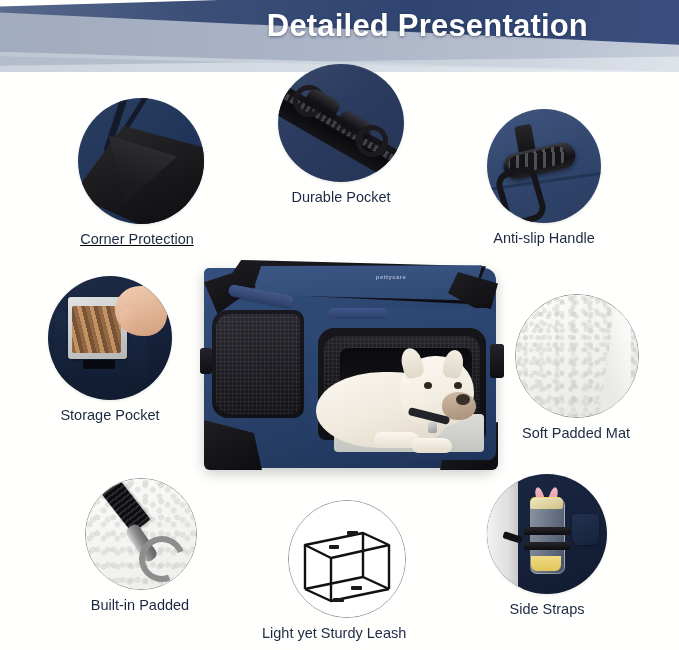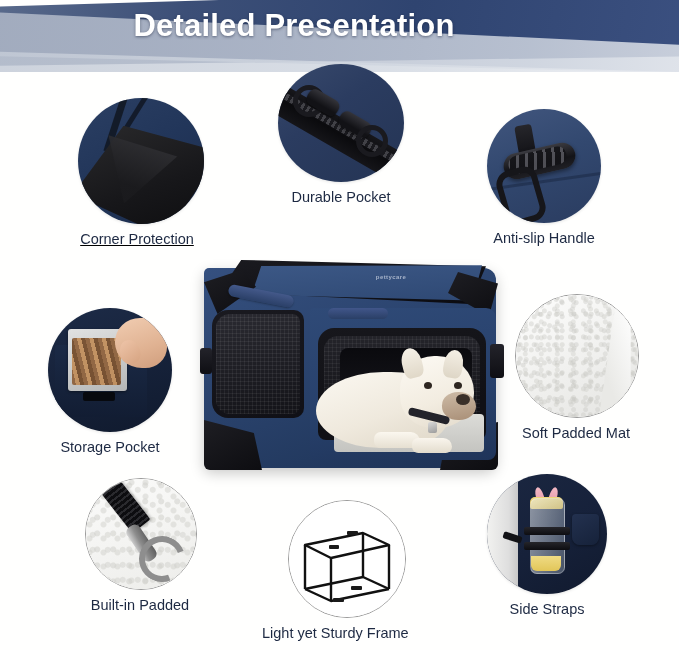--- a/index.html
+++ b/index.html
@@ -25,21 +25,21 @@
     clip-path:polygon(0% 12%, 100% 62%, 100% 100%, 0% 74%);
   }
   .banner-light{
     position:absolute;left:-30px;top:34px;width:760px;height:60px;
     background:linear-gradient(95deg,#c3cad6 0%,#d3d9e2 55%,#eef0f4 100%);
     opacity:.85;
     clip-path:polygon(0% 28%, 100% 66%, 100% 100%, 0% 100%);
   }
   .banner-title{
     position:absolute;left:0;top:8px;width:588px;
-    text-align:center;
+    text-align:right;
     font-size:31px;font-weight:bold;color:#ffffff;
     letter-spacing:.2px;
     text-shadow:0 1px 3px rgba(25,35,60,.55);
     z-index:6;
   }
 
   
   .feature{position:absolute;}
   .circle{
     border-radius:50%;
@@ -432,21 +432,21 @@
         <div class="fabric-seam"></div>
         <div class="strap"></div>
         <div class="grip"></div>
         <div class="ridges"></div>
         <div class="loop"></div>
       </div>
     </div>
     <div class="caption" style="width:114px;">Anti-slip Handle</div>
   </div>
 
-  <div class="feature" style="left:48px;top:308px;">
+  <div class="feature" style="left:48px;top:276px;">
     <div class="circle" style="width:124px;height:124px;">
       <div class="art-pocket">
         <div class="pocket-face"></div>
         <div class="bag"></div>
         <div class="treats"></div>
         <div class="hand"></div>
         <div class="thumb"></div>
         <div class="handle-slot"></div>
       </div>
     </div>
@@ -493,21 +493,21 @@
           </g>
           <g fill="#1a1a1a">
             <rect x="58" y="30" width="11" height="4" rx="1"></rect>
             <rect x="40" y="44" width="10" height="4" rx="1"></rect>
             <rect x="62" y="85" width="11" height="4" rx="1"></rect>
             <rect x="44" y="97" width="11" height="4" rx="1"></rect>
           </g>
         </svg>
       </div>
     </div>
-    <div class="caption" style="width:116px;margin-left:-26px;">Light yet Sturdy Frame</div>
+    <div class="caption" style="width:116px;margin-left:-26px;">Light yet Sturdy Leash</div>
   </div>
 
   <div class="feature" style="left:487px;top:474px;">
     <div class="circle" style="width:120px;height:120px;">
       <div class="art-straps">
         <div class="wall"></div>
         <div class="buckle"></div>
         <div class="ears">
           <div class="ear l"></div>
           <div class="ear r"></div>

